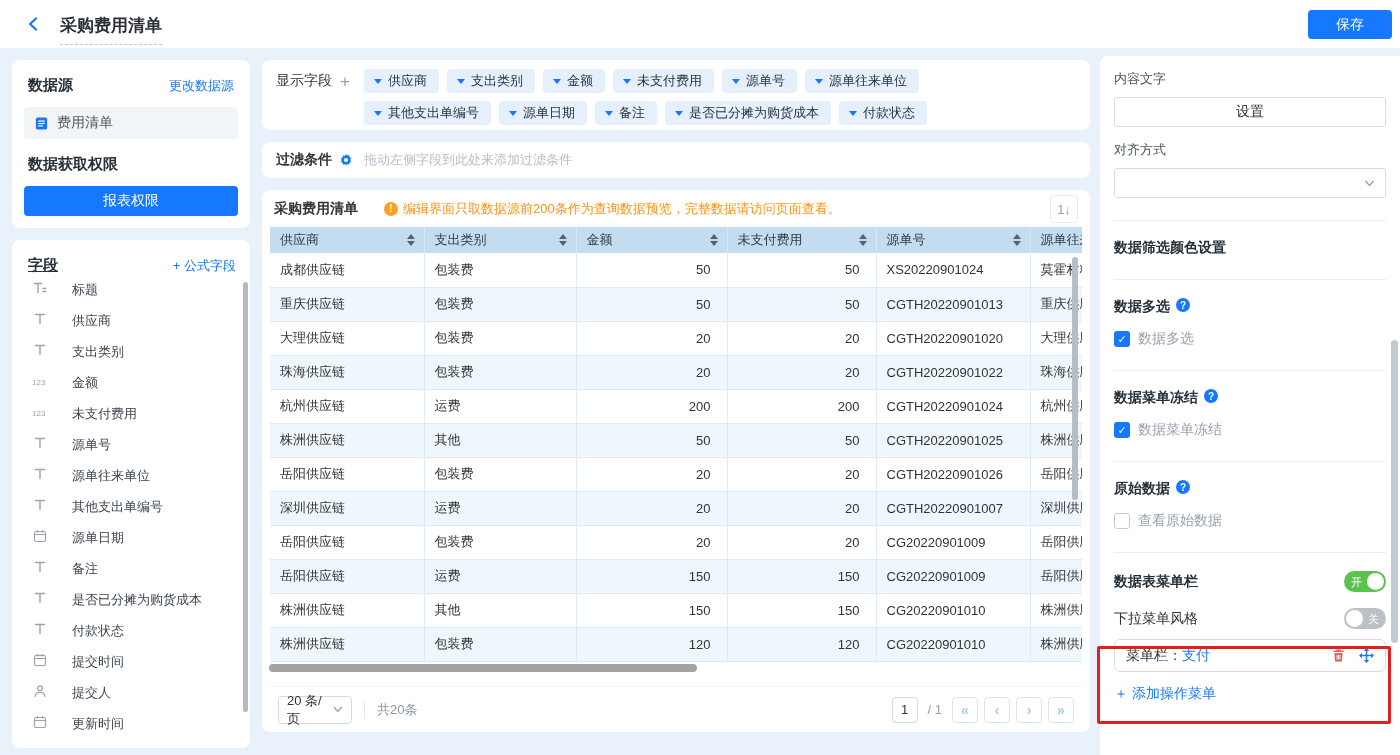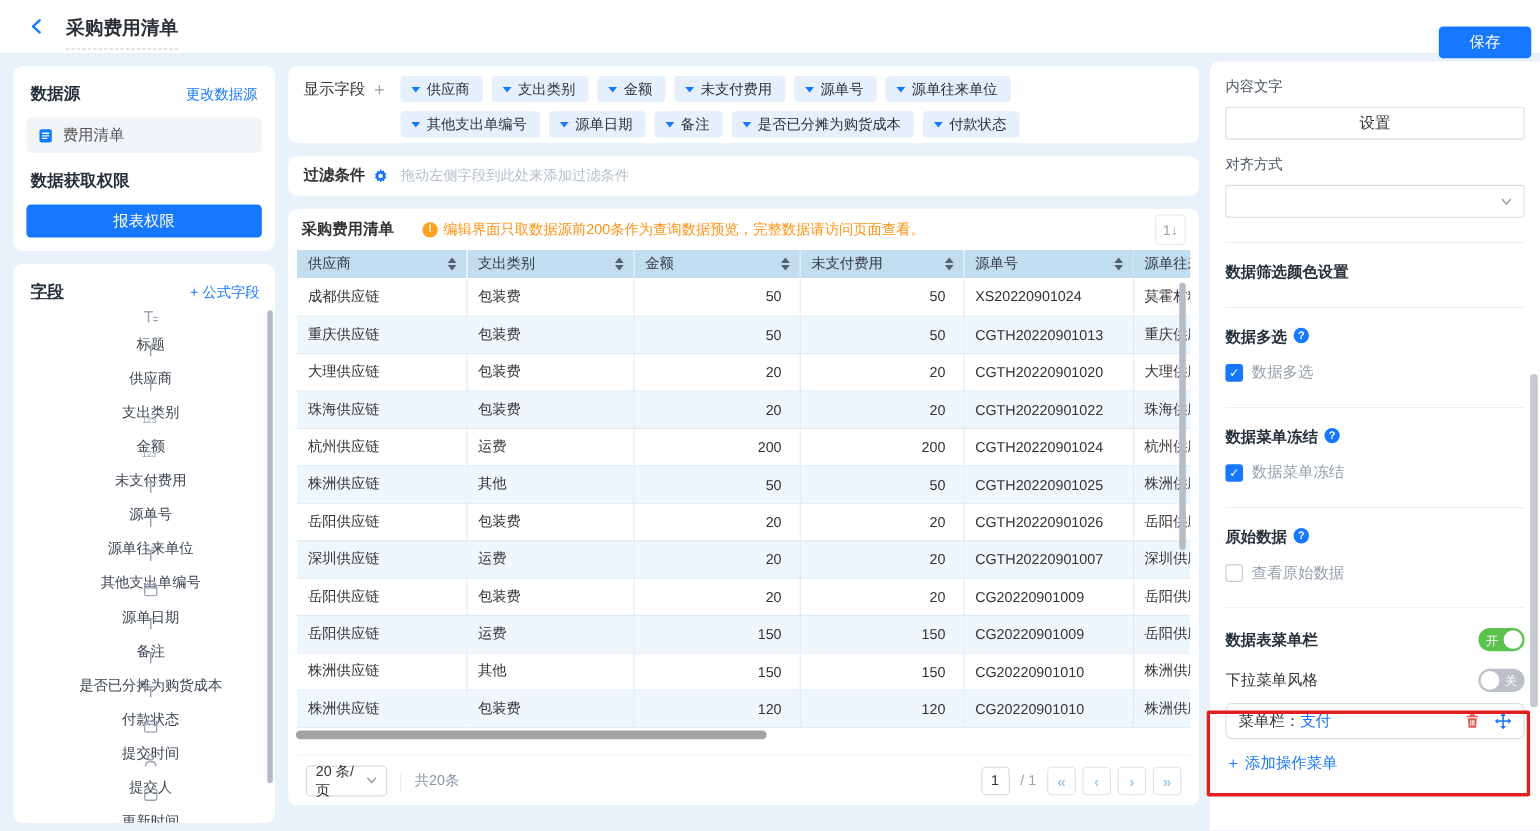--- a/index.html
+++ b/index.html
@@ -7,35 +7,35 @@
   body {
     font-family:"Liberation Sans","DejaVu Sans",sans-serif;
     background:#e9f1fa; position:relative; overflow:hidden; color:#333;
   }
   .card { background:#fff; border-radius:8px; position:absolute; }
 
   
   #topbar { position:absolute; left:0; top:0; width:1400px; height:48px; background:#fff; display:flex; align-items:center; }
   #back-btn { margin-left:26px; cursor:pointer; display:flex; align-items:center; }
   #page-title { margin-left:18px; font-size:17px; font-weight:700; color:#2b2f36; padding-bottom:7px; border-bottom:1px dashed #c3c8cf; margin-top:10px; }
-  #save-btn { position:absolute; right:8px; top:10px; width:84px; height:29px; background:#1677ff; color:#fff; font-size:14px; border:none; border-radius:4px; display:flex; align-items:center; justify-content:center; cursor:pointer;margin-top:14px; }
+  #save-btn { position:absolute; right:8px; top:10px; width:84px; height:29px; background:#1677ff; color:#fff; font-size:14px; border:none; border-radius:4px; display:flex; align-items:center; justify-content:center; cursor:pointer; }
 
   
   #card-ds { left:12px; top:60px; width:238px; height:168px; padding:16px 12px; }
   .ds-head { display:flex; justify-content:space-between; align-items:center; padding:0 4px; }
   .ds-title { font-size:15px; font-weight:700; color:#26303a; }
   .link { color:#1677ff; font-size:13px; cursor:pointer; }
   #ds-item { margin-top:12px; height:32px; background:#f2f5f8; border-radius:4px; display:flex; align-items:center; padding:0 10px; gap:8px; font-size:14px; color:#555; cursor:pointer; }
   #perm-title { margin-top:16px; padding:0 4px; font-size:15px; font-weight:700; color:#26303a; }
   #perm-btn { margin-top:12px; width:100%; height:30px; background:#1677ff; color:#fff; border:none; border-radius:4px; font-size:14px; cursor:pointer; }
 
   #card-fields { left:12px; top:240px; width:238px; height:508px; padding:16px 8px 8px 12px; overflow:hidden; }
   .fields-head { display:flex; justify-content:space-between; align-items:center; padding:0 6px 6px 4px; }
   .fields-title { font-size:15px; font-weight:700; color:#26303a;text-decoration:underline; }
-  .field-item { height:31px; display:flex; align-items:center; gap:9px; padding-left:8px; font-size:13px; color:#3c4450; cursor:pointer; border-radius:4px;flex-direction:column; }
+  .field-item { height:31px; display:flex; align-items:flex-start; gap:24px; padding-left:8px; font-size:13px; color:#3c4450; cursor:pointer; border-radius:4px; }
   .f-ico { width:16px; height:14px; display:flex; align-items:center; justify-content:center; flex:none; }
   .sb-thumb { position:absolute; background:#b4bac3; border-radius:3px; }
 
   
   #card-chips { left:262px; top:60px; width:828px; height:70px; padding:9px 14px; display:flex; }
   #chips-label-wrap { display:flex; align-items:center; height:24px; flex:none; }
   #chips-label { font-size:14px; color:#333; font-weight:500; }
   #chips-add { font-size:17px; color:#98a2ae; margin-left:8px; cursor:pointer; line-height:1; }
   #chips-rows { margin-left:14px; }
   .chip-row { display:flex; gap:8px; margin-bottom:8px; }

